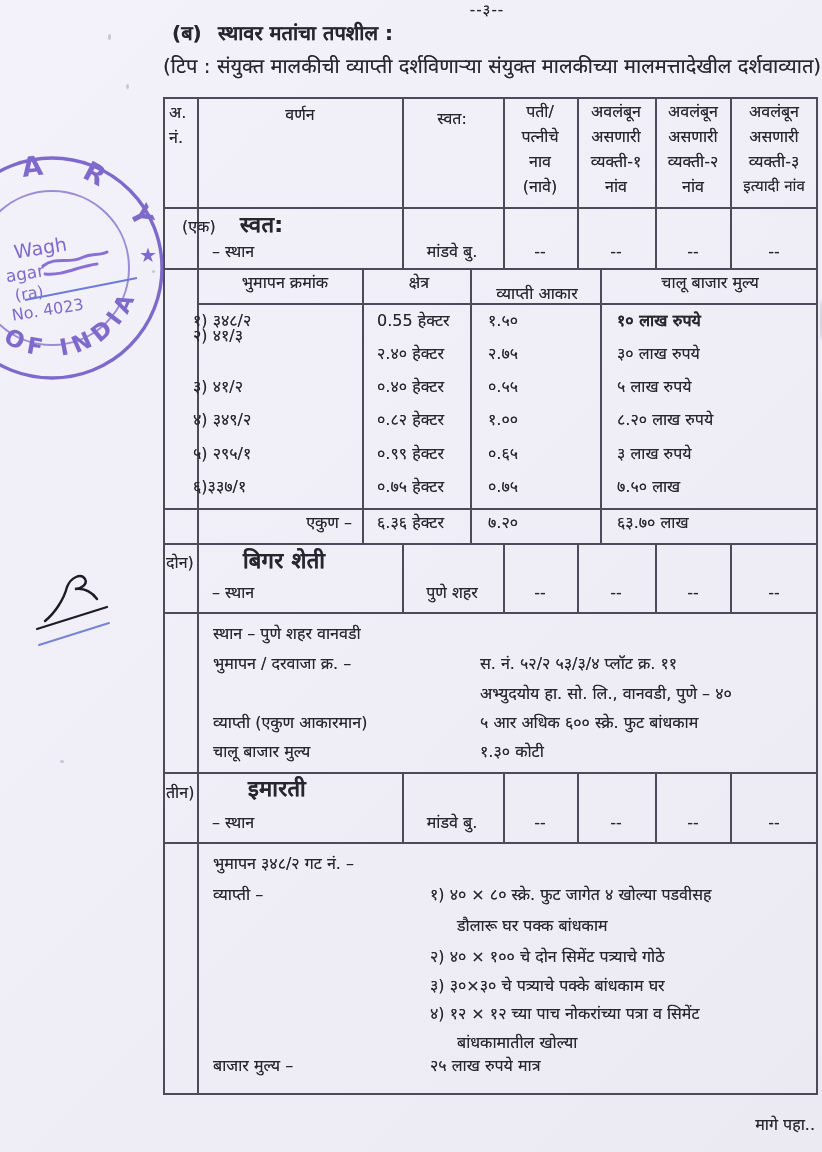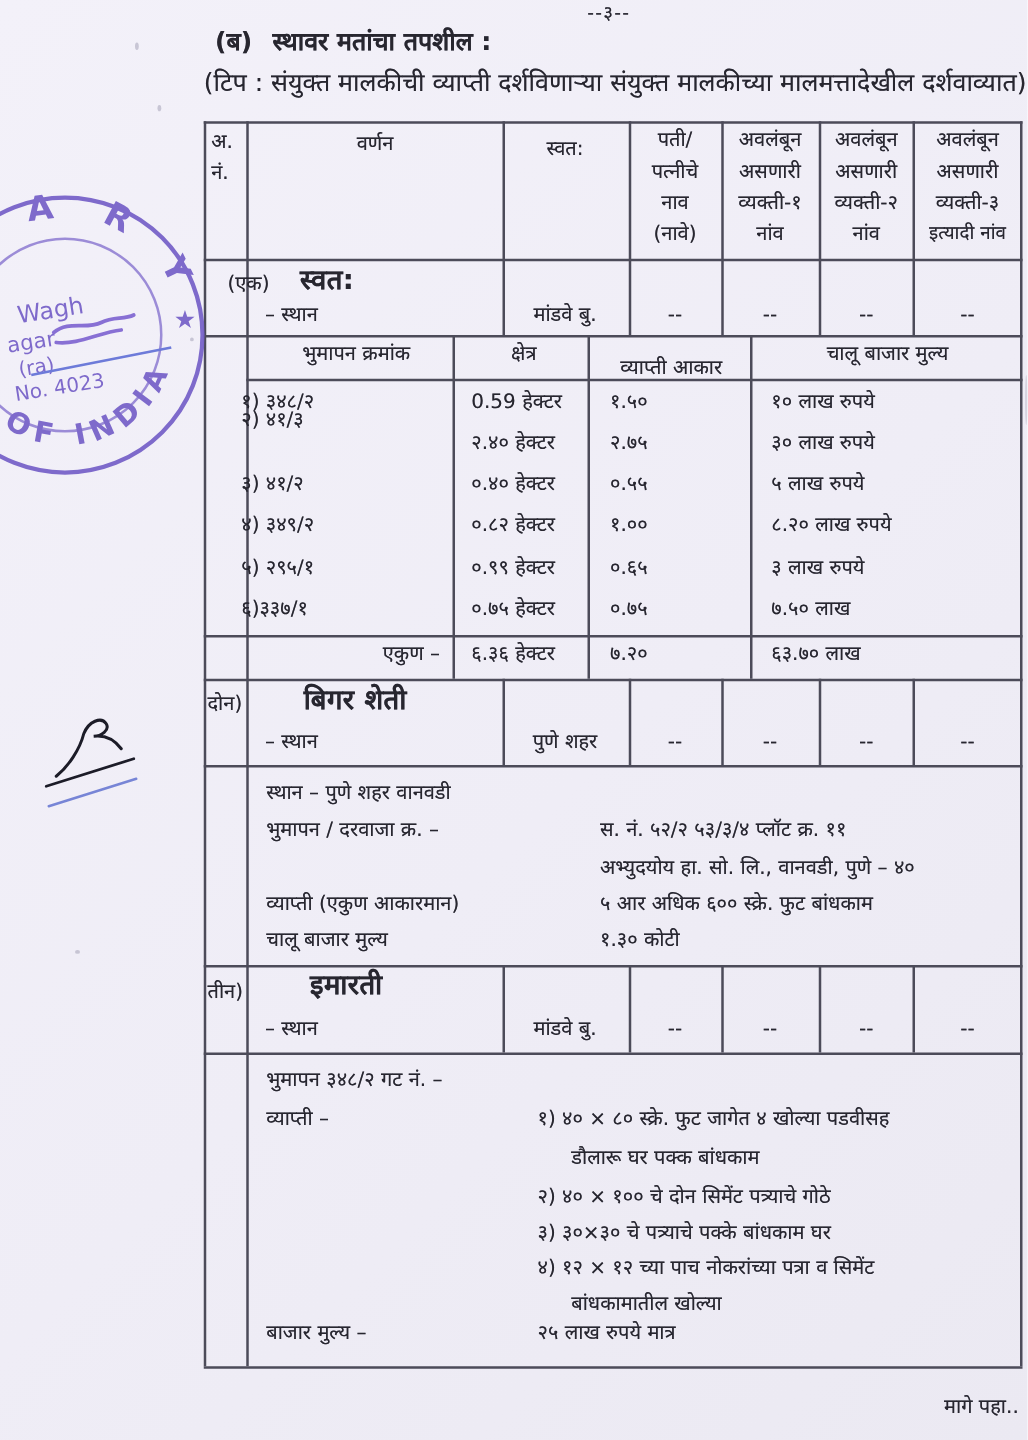--- a/index.html
+++ b/index.html
@@ -103,23 +103,23 @@
 <span class="t c" style="left:616px;top:243px;">--</span>
 <span class="t c" style="left:693px;top:243px;">--</span>
 <span class="t c" style="left:774px;top:243px;">--</span>
 
 <span class="t c" style="left:285px;top:274px;">भुमापन क्रमांक</span>
 <span class="t c" style="left:419px;top:274px;">क्षेत्र</span>
 <span class="t c" style="left:537px;top:274px;margin-top:11px;">व्याप्ती आकार</span>
 <span class="t c" style="left:710px;top:274px;">चालू बाजार मुल्य</span>
 
 <span class="t" style="left:193px;top:312px;">१) ३४८/२</span>
-<span class="t" style="left:377px;top:312px;">0.59 हेक्टर</span>
+<span class="t" style="left:377px;top:312px;">0.55 हेक्टर</span>
 <span class="t" style="left:488px;top:312px;">१.५०</span>
-<span class="t" style="left:617px;top:312px;">१० लाख रुपये</span>
+<span class="t" style="left:617px;top:312px;font-weight:bold;">१० लाख रुपये</span>
 
 <span class="t" style="left:193px;top:327px;">२) ४१/३</span>
 <span class="t" style="left:377px;top:345px;">२.४० हेक्टर</span>
 <span class="t" style="left:488px;top:345px;">२.७५</span>
 <span class="t" style="left:617px;top:345px;">३० लाख रुपये</span>
 
 <span class="t" style="left:193px;top:378px;">३) ४१/२</span>
 <span class="t" style="left:377px;top:378px;">०.४० हेक्टर</span>
 <span class="t" style="left:488px;top:378px;">०.५५</span>
 <span class="t" style="left:617px;top:378px;">५ लाख रुपये</span>

